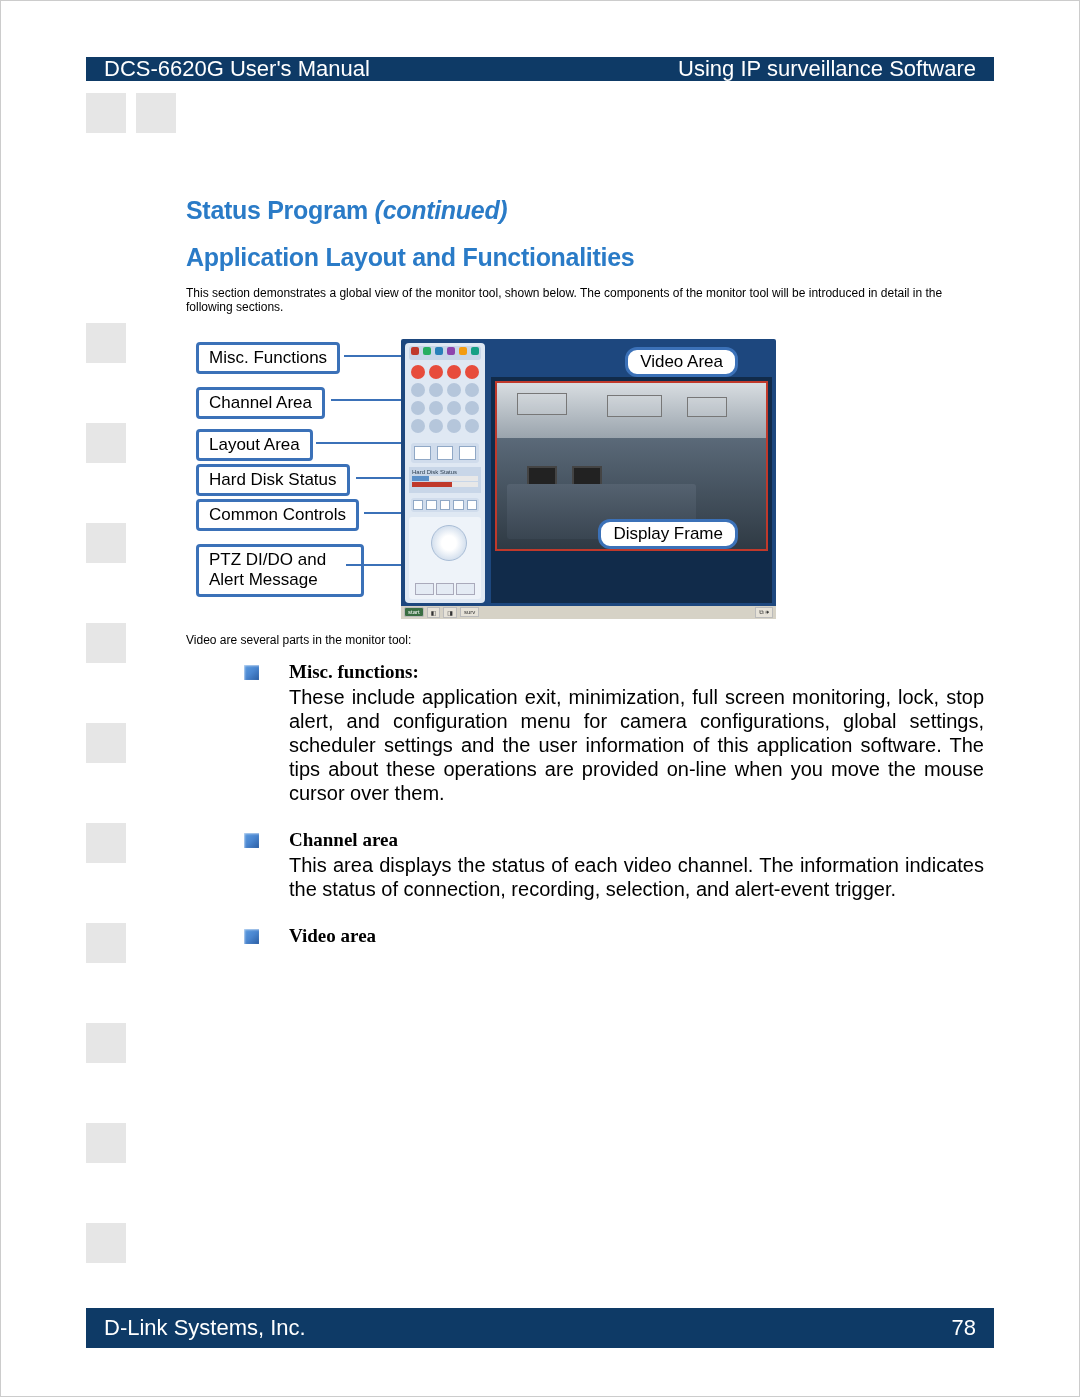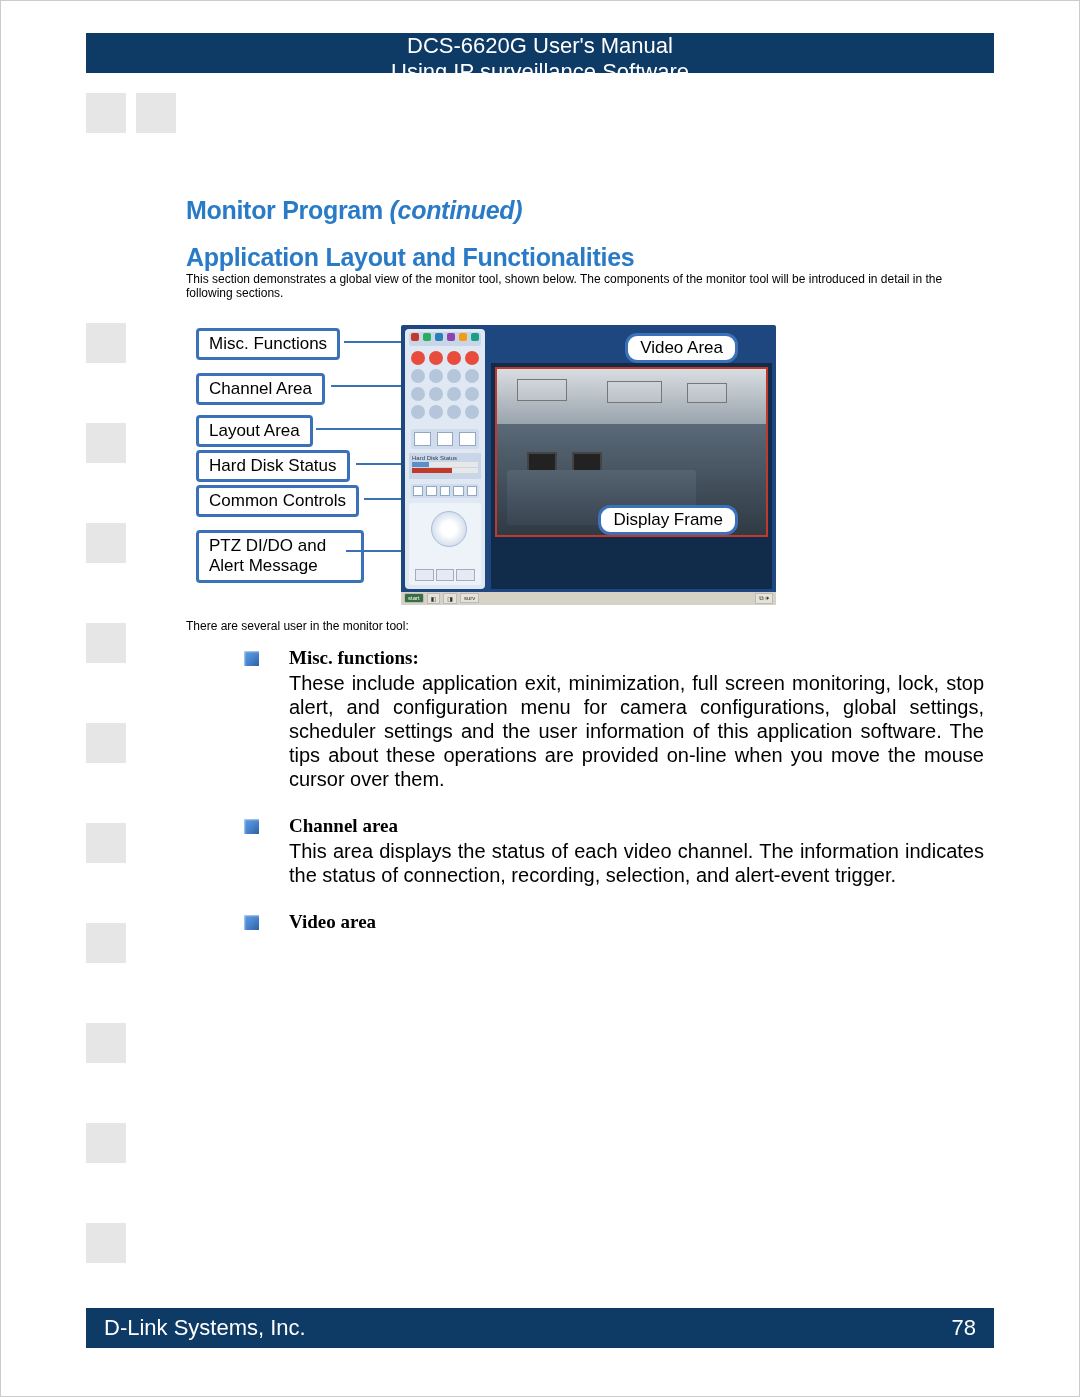--- a/index.html
+++ b/index.html
@@ -7,32 +7,31 @@
     width: 1080px;
     height: 1397px;
     background: #fff;
     font-family: Arial, Helvetica, sans-serif;
     color: #000;
     position: relative;
     border: 1px solid #ccc;
   }
   .header-bar {
     position: absolute;
-    top: 32px;
+    top: 56px;
     left: 85px;
     right: 85px;
-    height: 40px;
+    height: 24px;
     background: #0e3a66;
     color: #fff;
     display: flex;
     justify-content: space-between;
     align-items: center;
     padding: 0 18px;
     font-size: 22px;
-    flex-direction: column;
   }
   .footer-bar {
     position: absolute;
     bottom: 48px;
     left: 85px;
     right: 85px;
     height: 40px;
     background: #0e3a66;
     color: #fff;
     display: flex;
@@ -66,20 +65,21 @@
     font-weight: bold;
     margin-bottom: 18px;
     font-family: "Arial Narrow", Arial, sans-serif;
     letter-spacing: -0.3px;
   }
   .h1 .ital { font-style: italic; }
   .h2 {
     color: #2a7bc7;
     font-size: 25px;
     font-weight: bold;
+    margin-bottom: 14px;
     font-family: "Arial Narrow", Arial, sans-serif;
     letter-spacing: -0.3px;
   }
   .para {
     font-size: 12px;
     line-height: 1.2;
     margin-bottom: 14px;
   }
   .diagram {
     margin: 24px 0 14px 10px;
@@ -266,21 +266,21 @@
   <div class="sq" style="left:0;top:630px"></div>
   <div class="sq" style="left:0;top:730px"></div>
   <div class="sq" style="left:0;top:830px"></div>
   <div class="sq" style="left:0;top:930px"></div>
   <div class="sq" style="left:0;top:1030px"></div>
   <div class="sq" style="left:0;top:1130px"></div>
 </div>
 
 <div class="content">
   <div class="h1">
-    <span>Monitor Program </span><span class="ital">(continued)</span>
+    <span>Status Program </span><span class="ital">(continued)</span>
   </div>
   <div class="h2">Application Layout and Functionalities</div>
   <p class="para">This section demonstrates a global view of the monitor tool, shown below. The components of the monitor tool will be introduced in detail in the following sections.</p>
 
   <div class="diagram">
 
     <div class="callout" style="left:0;top:3px">Misc. Functions</div>
     <div class="callout" style="left:0;top:48px">Channel Area</div>
     <div class="callout" style="left:0;top:90px">Layout Area</div>
     <div class="callout" style="left:0;top:125px">Hard Disk Status</div>
@@ -370,21 +370,21 @@
           <span>◨</span>
           <span>surv</span>
         <span style="margin-left:auto">⧉ 🕪</span>
       </div>
 
       <div class="callout-vid" style="right:38px;top:8px">Video  Area</div>
       <div class="callout-vid" style="right:38px;top:180px">Display Frame</div>
     </div>
   </div>
 
-  <p class="para">There are several user in the monitor tool:</p>
+  <p class="para">Video are several parts in the monitor tool:</p>
 
   <div class="list-item">
     <div class="bullet"></div>
     <div class="list-body">
       <div class="list-title">Misc. functions:</div>
       <div class="list-text">These include application exit, minimization, full screen monitoring, lock, stop alert, and configuration menu for camera configurations, global settings, scheduler settings and the user information of this application software. The tips about these operations are provided on-line when you move the mouse cursor over them.</div>
     </div>
   </div>
 
   <div class="list-item">

